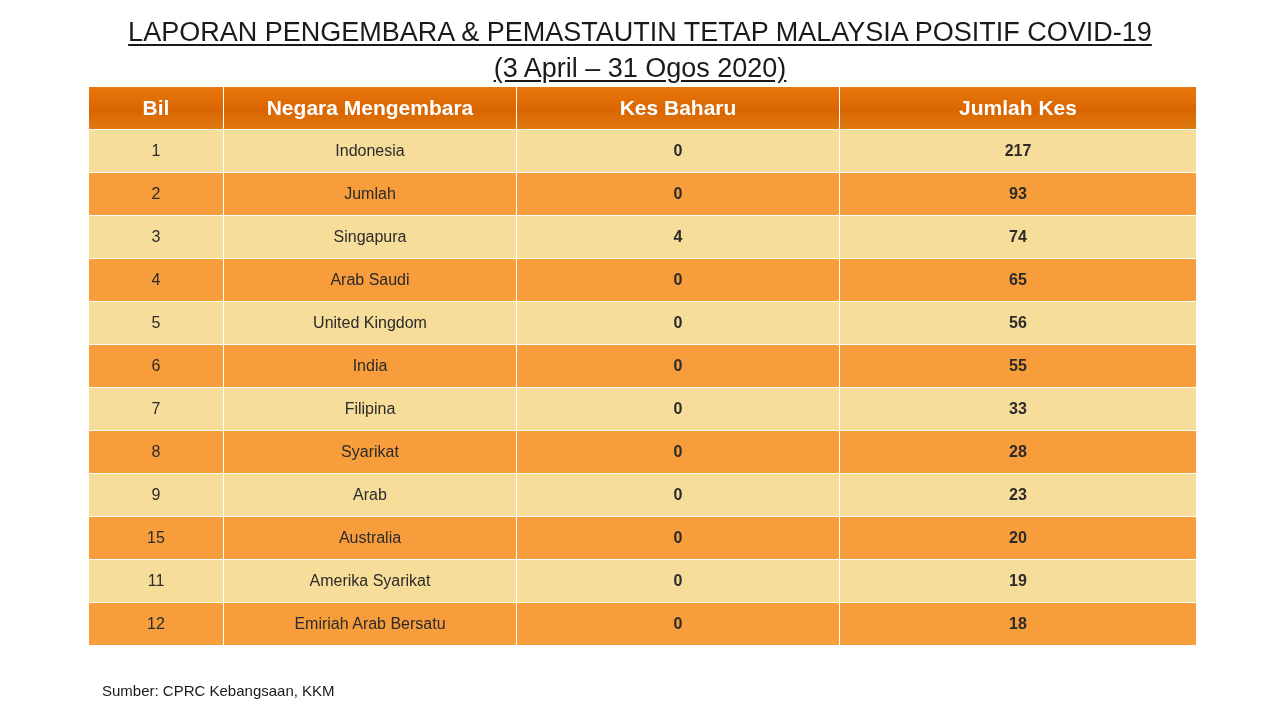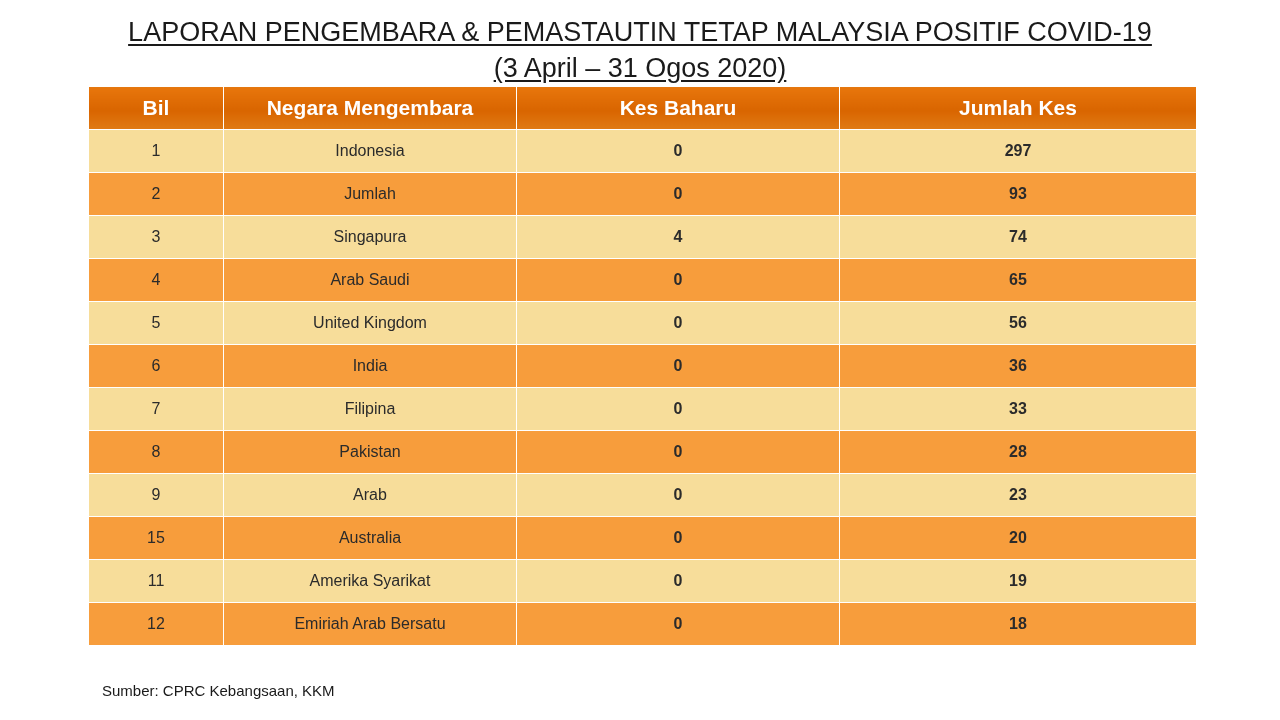--- a/index.html
+++ b/index.html
@@ -106,21 +106,21 @@
           <th class="col-negara">Negara Mengembara</th>
           <th class="col-baharu">Kes Baharu</th>
           <th class="col-jumlah">Jumlah Kes</th>
         </tr>
       </thead>
       <tbody>
         <tr class="odd">
           <td class="num-bil">1</td>
           <td>Indonesia</td>
           <td class="val">0</td>
-          <td class="val">297</td>
+          <td class="val">217</td>
         </tr>
         <tr class="even">
           <td class="num-bil">2</td>
           <td>Jumlah</td>
           <td class="val">0</td>
           <td class="val">93</td>
         </tr>
         <tr class="odd">
           <td class="num-bil">3</td>
           <td>Singapura</td>
@@ -136,31 +136,31 @@
         <tr class="odd">
           <td class="num-bil">5</td>
           <td>United Kingdom</td>
           <td class="val">0</td>
           <td class="val">56</td>
         </tr>
         <tr class="even">
           <td class="num-bil">6</td>
           <td>India</td>
           <td class="val">0</td>
-          <td class="val">36</td>
+          <td class="val">55</td>
         </tr>
         <tr class="odd">
           <td class="num-bil">7</td>
           <td>Filipina</td>
           <td class="val">0</td>
           <td class="val">33</td>
         </tr>
         <tr class="even">
           <td class="num-bil">8</td>
-          <td>Pakistan</td>
+          <td>Syarikat</td>
           <td class="val">0</td>
           <td class="val">28</td>
         </tr>
         <tr class="odd">
           <td class="num-bil">9</td>
           <td>Arab</td>
           <td class="val">0</td>
           <td class="val">23</td>
         </tr>
         <tr class="even">

